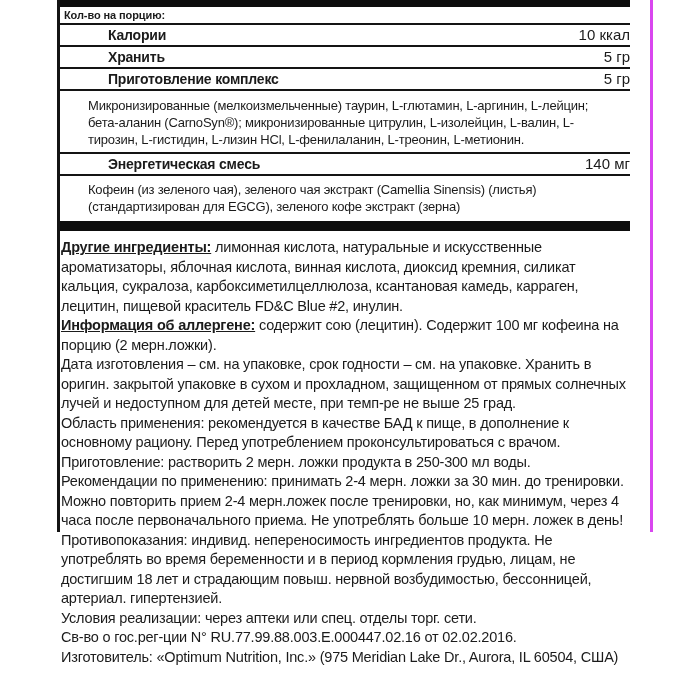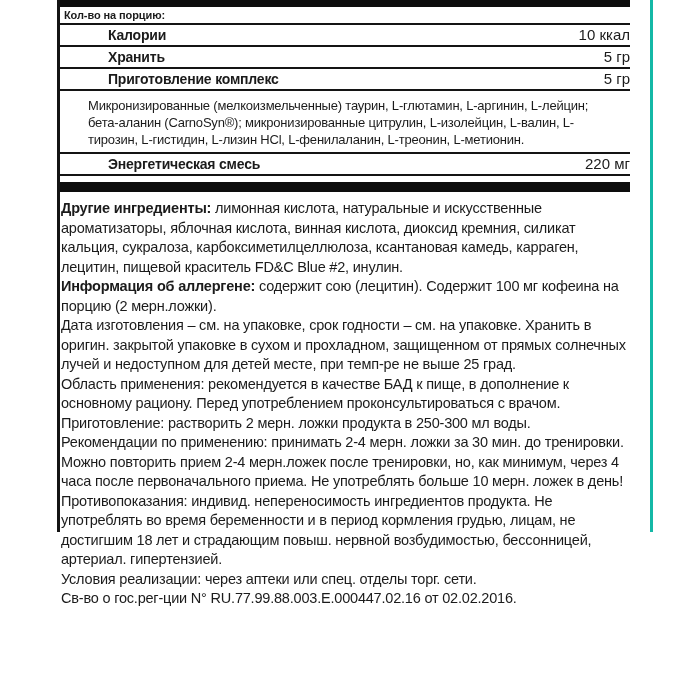--- a/index.html
+++ b/index.html
@@ -16,21 +16,21 @@
     font-family: "Liberation Sans", sans-serif;
     color: #1b1b1b;
   }
   .label {
     position: absolute;
     left: 57px;
     top: 0;
     width: 590px;
     height: 532px;
     border-left: 3px solid #141414;
-    border-right: 3px solid #14b8a6;
+    border-right: 3px solid #d946ef;
     background: #ffffff;
   }
   .content {
     width: 570px;
   }
   .top-bar {
     height: 7px;
     background: #0d0d0d;
   }
   .serving-header {
@@ -85,20 +85,21 @@
     font-size: 14.5px;
     line-height: 19.5px;
     letter-spacing: -0.2px;
   }
   .body-text p {
     margin: 0;
     padding: 0 0 0 1px;
   }
   .lead {
     font-weight: bold;
+    text-decoration: underline;
   }
 </style>
 </head>
 <body>
 
 <div class="page">
   <div class="label">
     <div class="content">
 
       <div class="top-bar"></div>
@@ -119,38 +120,40 @@
         <span class="nutrient-name">Приготовление комплекс</span>
         <span class="nutrient-value">5 гр</span>
       </div>
 
       <div class="amino-wrap">
         <div class="desc">Микронизированные (мелкоизмельченные) таурин, L-глютамин, L-аргинин, L-лейцин; бета-аланин (CarnoSyn®); микронизированные цитрулин, L-изолейцин, L-валин, L-тирозин, L-гистидин, L-лизин HCl, L-фенилаланин, L-треонин, L-метионин.</div>
       </div>
 
       <div class="nutrient-row energy-row">
         <span class="nutrient-name">Энергетическая смесь</span>
-        <span class="nutrient-value">220 мг</span>
+        <span class="nutrient-value">140 мг</span>
       </div>
 
+      <div class="desc caffeine">Кофеин (из зеленого чая), зеленого чая экстракт (Camellia Sinensis) (листья) (стандартизирован для EGCG), зеленого кофе экстракт (зерна)</div>
 
       <div class="thick-bar"></div>
 
       <div class="body-text">
         <p><span class="lead">Другие ингредиенты:</span>
           <span>лимонная кислота, натуральные и искусственные ароматизаторы, яблочная кислота, винная кислота, диоксид кремния, силикат кальция, сукралоза, карбоксиметилцеллюлоза, ксантановая камедь, карраген, лецитин, пищевой краситель FD&amp;C Blue #2, инулин.</span></p>
 
         <p><span class="lead">Информация об аллергене:</span>
           <span>содержит сою (лецитин). Содержит 100 мг кофеина на порцию (2 мерн.ложки).</span></p>
 
         <p>Дата изготовления – см. на упаковке, срок годности – см. на упаковке. Хранить в оригин. закрытой упаковке в сухом и прохладном, защищенном от прямых солнечных лучей и недоступном для детей месте, при темп-ре не выше 25 град.</p>
 
         <p>Область применения: рекомендуется в качестве БАД к пище, в дополнение к основному рациону. Перед употреблением проконсультироваться с врачом. Приготовление: растворить 2 мерн. ложки продукта в 250-300 мл воды. Рекомендации по применению: принимать 2-4 мерн. ложки за 30 мин. до тренировки. Можно повторить прием 2-4 мерн.ложек после тренировки, но, как минимум, через 4 часа после первоначального приема. Не употреблять больше 10 мерн. ложек в день! Противопоказания: индивид. непереносимость ингредиентов продукта. Не употреблять во время беременности и в период кормления грудью, лицам, не достигшим 18 лет и страдающим повыш. нервной возбудимостью, бессонницей, артериал. гипертензией.</p>
 
         <p>Условия реализации: через аптеки или спец. отделы торг. сети.</p>
 
         <p>Св-во о гос.рег-ции N° RU.77.99.88.003.E.000447.02.16 от 02.02.2016.</p>
 
+        <p>Изготовитель: «Optimum Nutrition, Inc.» (975 Meridian Lake Dr., Aurora, IL 60504, США)</p>
       </div>
 
     </div>
   </div>
 </div>
 
 </body></html>

